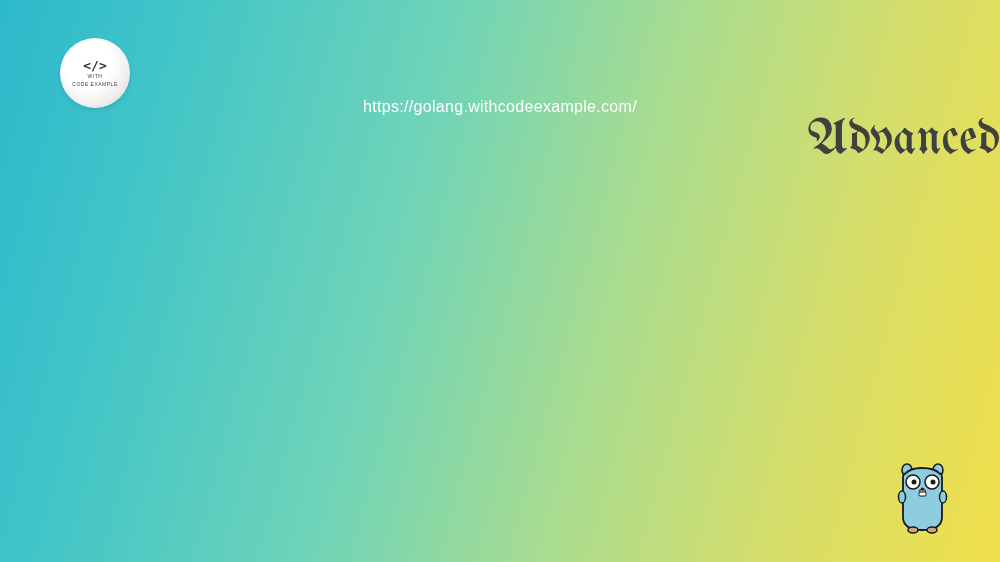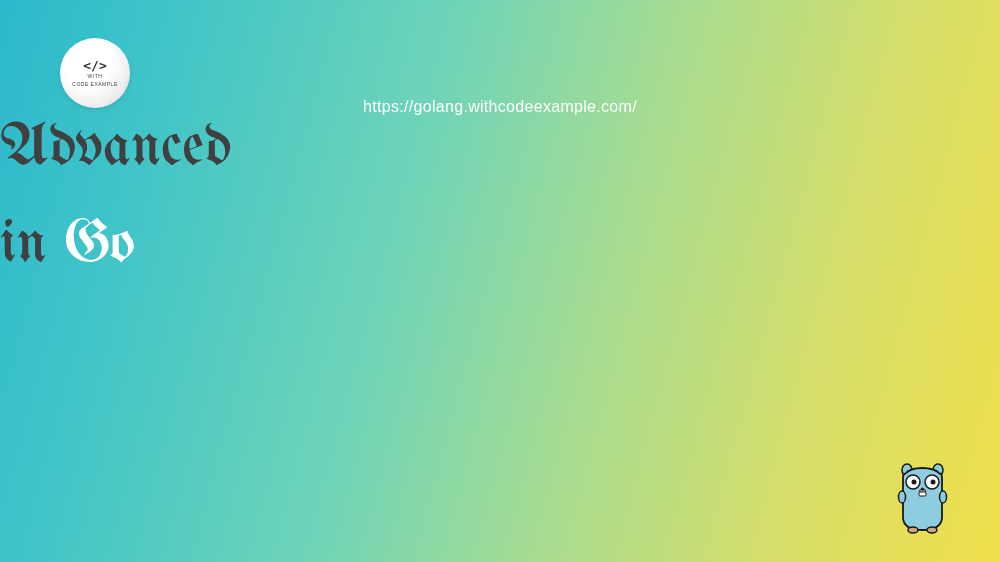--- a/index.html
+++ b/index.html
@@ -61,23 +61,23 @@
       font-weight: 300;
       letter-spacing: 0.3px;
       margin-top: 44px;
     }
     
     .title {
       position: absolute;
       top: 100px;
       left: 50%;
       transform: translateX(-50%);
-      text-align: left;
+      text-align: right;
       font-family: 'UnifrakturMaguntia', 'Old English Text MT', 'Blackletter', serif;
-      font-size: 60px;
+      font-size: 50px;
       line-height: 1.62;
       width: 100%;
     }
     
     .title span {
       display: inline;
     }
     
     .dark {
       color: #404040;
@@ -108,24 +108,20 @@
   <div class="logo-text">WITH</div>
   <div class="logo-text">CODE EXAMPLE</div>
 </div>
 
 <div class="url">https://golang.withcodeexample.com/</div>
 
 <div class="title">
   <div>
     <span class="dark">Advanced</span>
   </div>
-  <div>
-    <span class="dark">in</span>
-    <span class="light">Go</span>
-  </div>
 </div>
 
 <div class="gopher">
   <svg viewBox="0 0 55 72">
 
     <ellipse cx="12" cy="8" rx="5" ry="6" fill="#8ecde0" stroke="#1a1a1a" stroke-width="1.5"></ellipse>
     <ellipse cx="43" cy="8" rx="5" ry="6" fill="#8ecde0" stroke="#1a1a1a" stroke-width="1.5"></ellipse>
 
     <path d="M 10 12 Q 8 10 8 18 L 8 55 Q 8 68 27 68 Q 47 68 47 55 L 47 18 Q 47 10 45 12 Q 40 6 27 6 Q 15 6 10 12 Z" fill="#8ecde0" stroke="#1a1a1a" stroke-width="1.8"></path>
 

